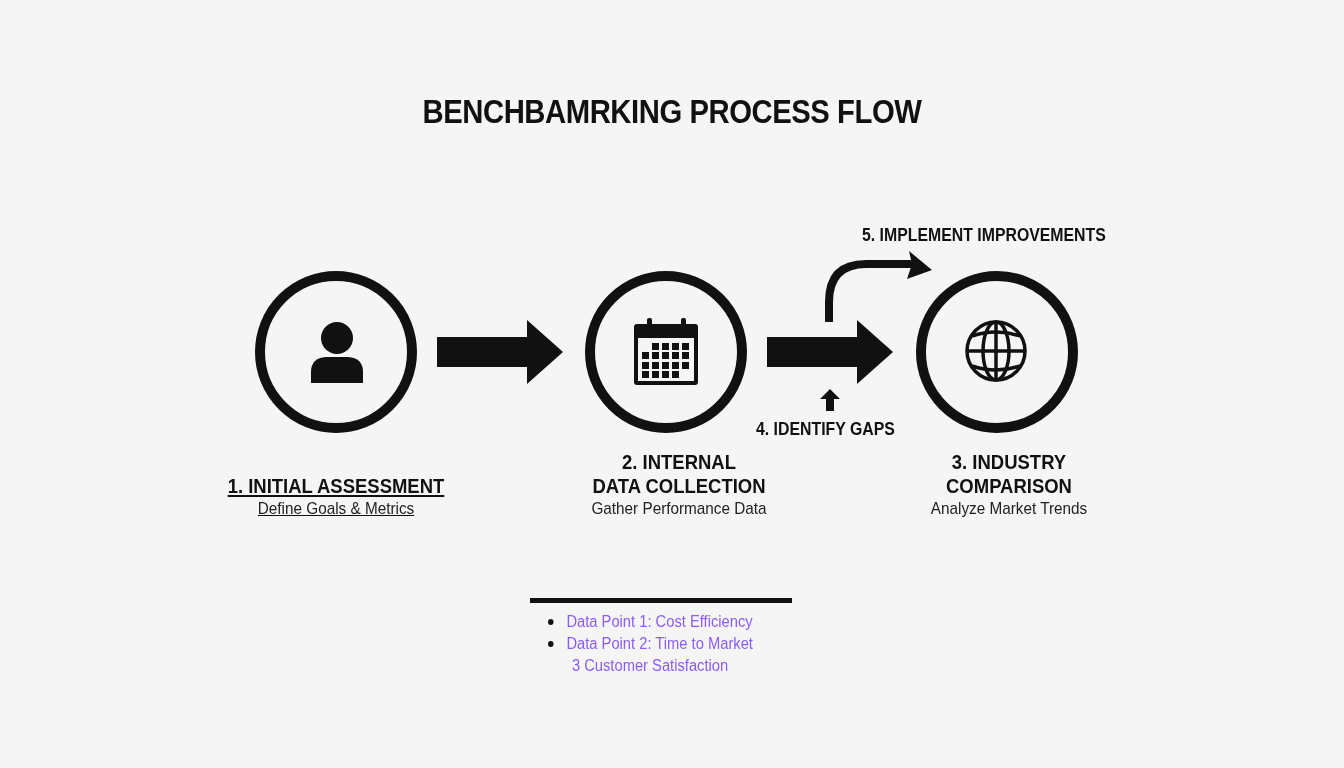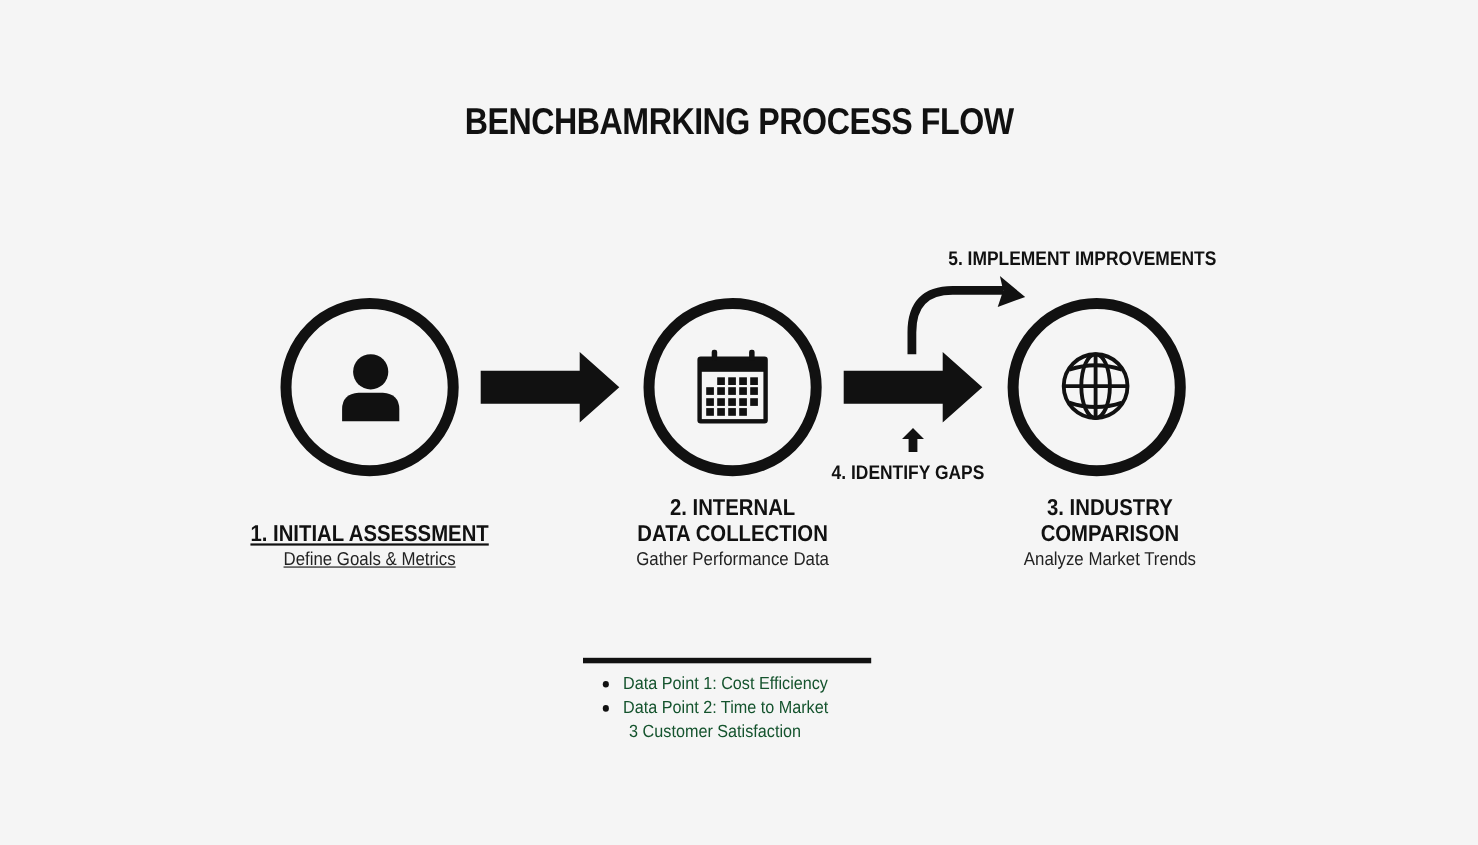--- a/index.html
+++ b/index.html
@@ -24,21 +24,21 @@
   }
   .step-sub {
     text-align: center; font-size: 17px; line-height: 22px; color: #222;
     transform: scaleX(0.9); transform-origin: center;
   }
   .annot {
     font-weight: bold; font-size: 18px; color: #111;
     transform: scaleX(0.88); transform-origin: left center; white-space: nowrap;
   }
   .divider { left: 530px; top: 598px; width: 262px; height: 5px; background: #111; }
-  .points { left: 548px; top: 611px; font-size: 16px; line-height: 22px; color: #14532d; }
+  .points { left: 548px; top: 611px; font-size: 16px; line-height: 22px; color: #8b5cf6; }
   .points .row { display: flex; align-items: center; white-space: nowrap; transform: scaleX(0.92); transform-origin: left center; }
   .points .bullet { width: 6px; height: 6px; border-radius: 50%; background: #111; margin-right: 14px; flex: none; }
   .points .nobullet { padding-left: 26px; }
 </style>
 </head>
 <body>
 
 <div class="abs title">BENCHBAMRKING PROCESS FLOW</div>
 
 <svg class="diagram" width="1344" height="768" viewBox="0 0 1344 768">
@@ -114,21 +114,21 @@
 </svg>
 
 <div class="abs annot" style="left:862px; top:225px;">5. IMPLEMENT IMPROVEMENTS</div>
 <div class="abs annot" style="left:756px; top:419px;">4. IDENTIFY GAPS</div>
 
 <div class="abs" style="left:186px; top:474px; width:300px;text-decoration:underline;">
   <div class="step-title">1. INITIAL ASSESSMENT</div>
   <div class="step-sub">Define Goals &amp; Metrics</div>
 </div>
 
-<div class="abs" style="left:516px; top:450px; width:300px;">
+<div class="abs" style="left:529px; top:450px; width:300px;">
   <div class="step-title">2. INTERNAL</div>
   <div class="step-title">DATA COLLECTION</div>
   <div class="step-sub">Gather Performance Data</div>
 </div>
 
 <div class="abs" style="left:859px; top:450px; width:300px;">
   <div class="step-title">3. INDUSTRY</div>
   <div class="step-title">COMPARISON</div>
   <div class="step-sub">Analyze Market Trends</div>
 </div>

